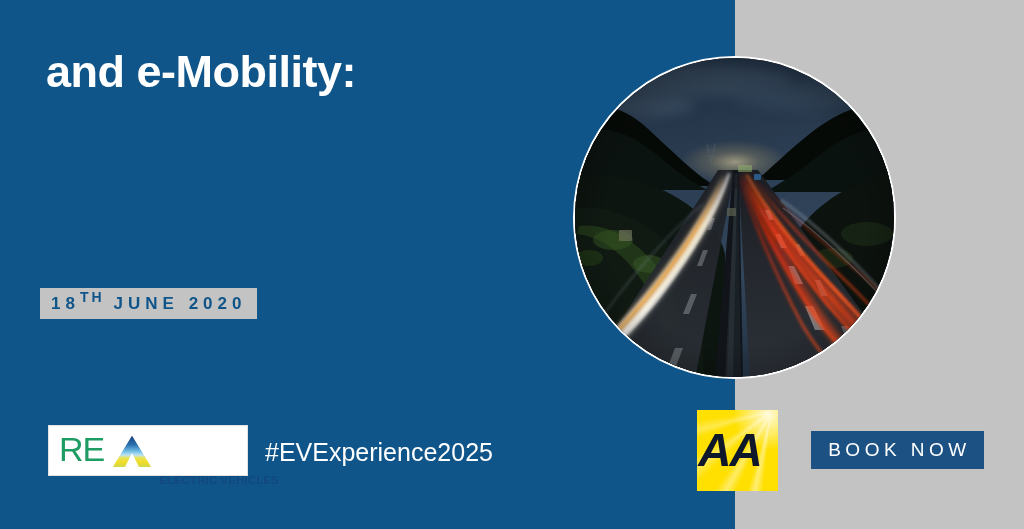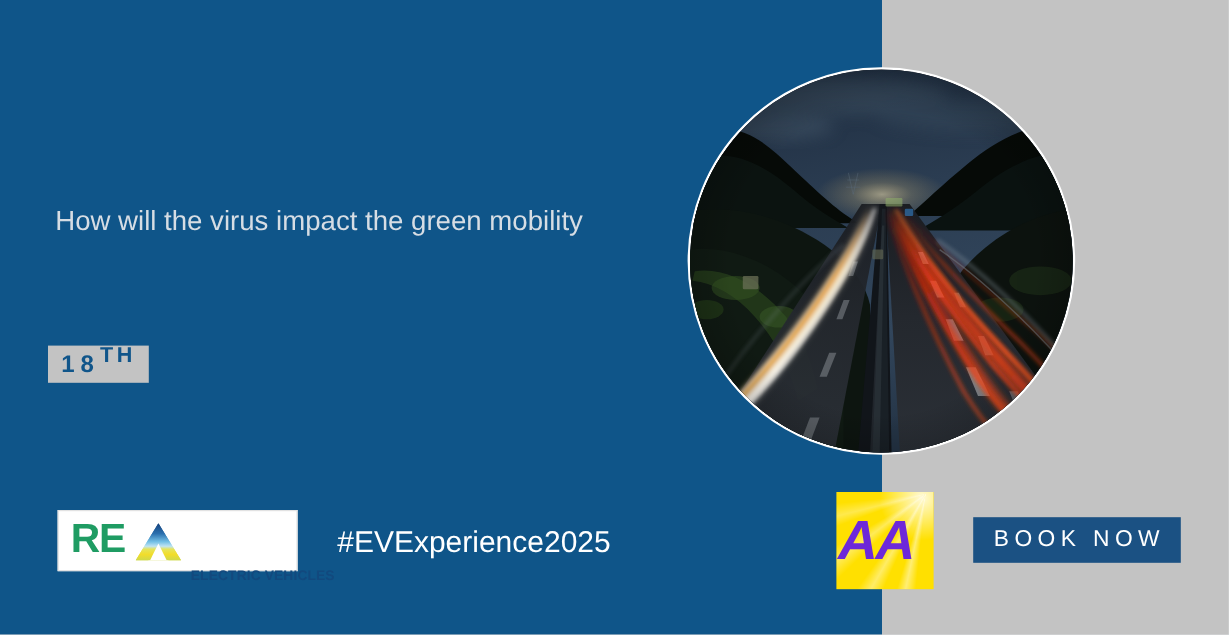--- a/index.html
+++ b/index.html
@@ -72,29 +72,29 @@
     top: 288px;
     height: 31px;
     padding: 0 11px;
     background: #c3c3c3;
     display: flex;
     align-items: center;
     box-sizing: border-box;
   }
   .date-chip .dtext {
     color: #10558a;
-    font-size: 20px;
+    font-size: 17px;
     font-weight: bold;
     letter-spacing: 5px;
     line-height: 1;
     white-space: nowrap;
   }
   .date-chip .dsup {
     color: #10558a;
-    font-size: 18px;
+    font-size: 14px;
     font-weight: bold;
     letter-spacing: 3px;
     vertical-align: super;
     position: relative;
     top: -7px;
   }
 
   .time-line {
     position: absolute;
     left: 45px;
@@ -122,21 +122,21 @@
     left: 10px;
     top: 7px;
     width: 182px;
     height: 37px;
   }
   .rea-re {
     position: absolute;
     left: 0px;
     top: -1px;
     font-size: 34px;
-    font-weight: bold;
+    font-weight: normal;
     color: #1f9c63;
     letter-spacing: -1px;
     line-height: 34px;
   }
   .rea-tri {
     position: absolute;
     left: 54px;
     top: 3px;
     width: 38px;
     height: 31px;
@@ -156,21 +156,20 @@
 
   .hashtag {
     position: absolute;
     left: 265px;
     top: 438px;
     color: #ffffff;
     font-size: 25px;
     font-weight: normal;
     letter-spacing: 0px;
     white-space: nowrap;
-    margin-left: 16px;
   }
 
   
   .sponsored-by {
     position: absolute;
     left: 577px;
     top: 422px;
     color: #d6dde4;
     font-size: 18px;
     font-weight: normal;
@@ -208,21 +207,21 @@
   }
   .aa-text {
     position: absolute;
     left: 0;
     right: 16px;
     top: 14px;
     text-align: center;
     font-size: 46px;
     font-weight: bold;
     font-style: italic;
-    color: #6d28d9;
+    color: #0f172a;
     letter-spacing: -2px;
     line-height: 52px;
   }
 
   
   .book-now {
     position: absolute;
     left: 811px;
     top: 431px;
     width: 173px;
@@ -265,29 +264,30 @@
 </style>
 </head>
 <body>
 
 <div id="banner">
 
   <div class="panel-blue"></div>
   <div class="panel-grey"></div>
 
   <div class="headline">
+    <span class="l2">and e-Mobility:</span>
   </div>
 
   <div class="subhead">
-    <span class="s1">How will the virus impact the green mobility</span>
   </div>
 
   <div class="date-chip">
     <span class="dtext">18</span>
       <span class="dsup">TH</span>
+      <span class="dtext" style="padding-left:9px">JUNE 2020</span>
   </div>
 
 
   <div class="rea-box">
     <div class="rea-inner">
       <span class="rea-re">RE</span>
       <span class="rea-tri">
         <svg width="38" height="31" viewBox="0 0 38 31">
           <defs>
             <linearGradient id="triGrad" x1="0" y1="0" x2="0" y2="1">

